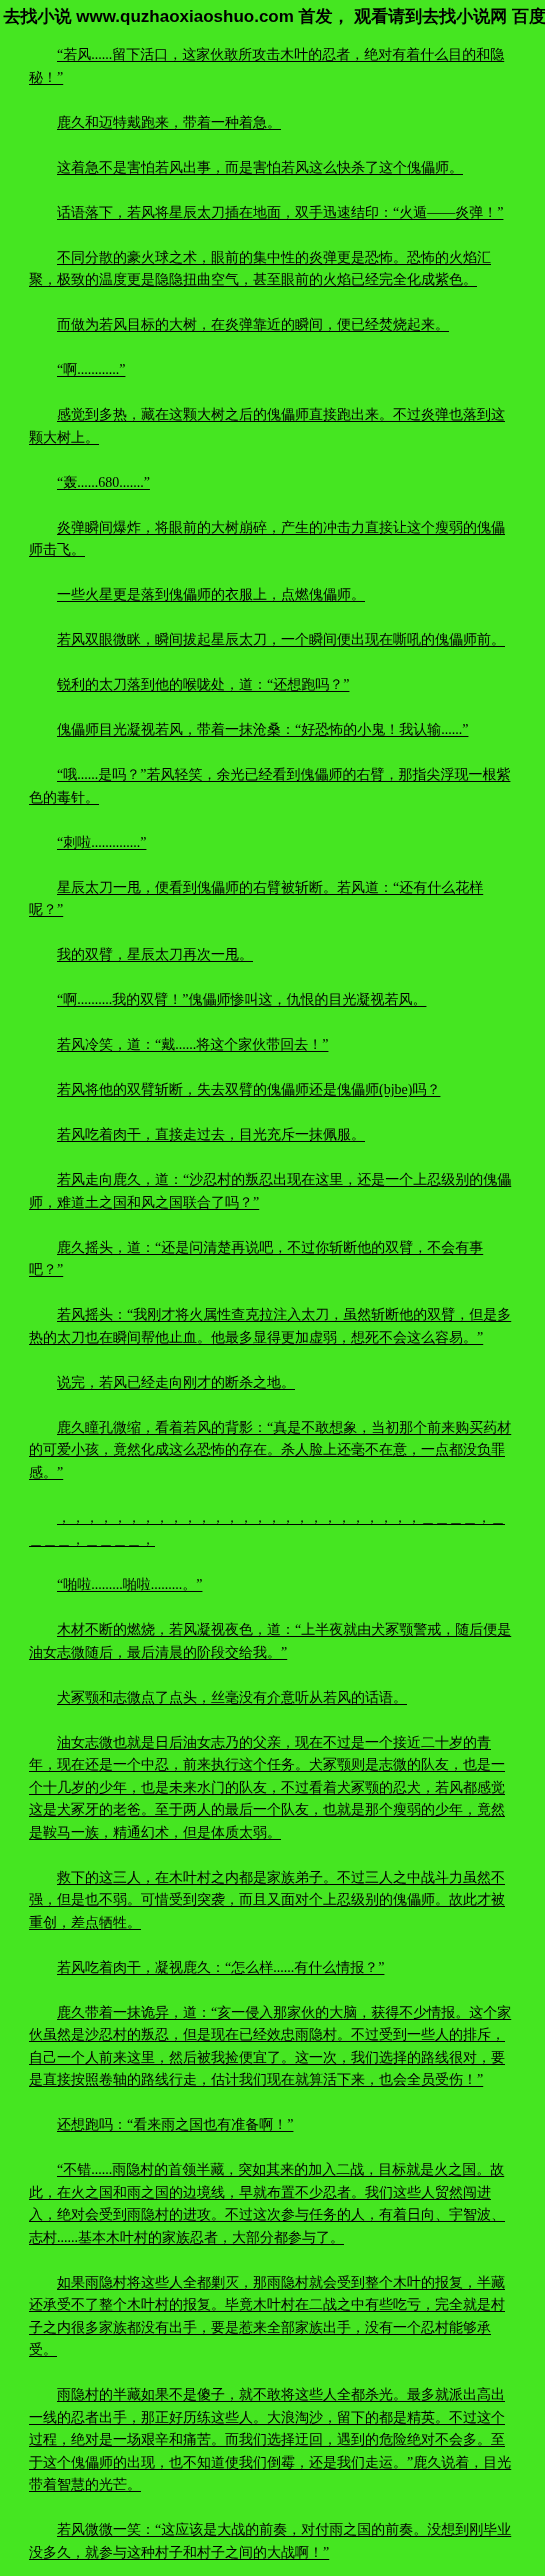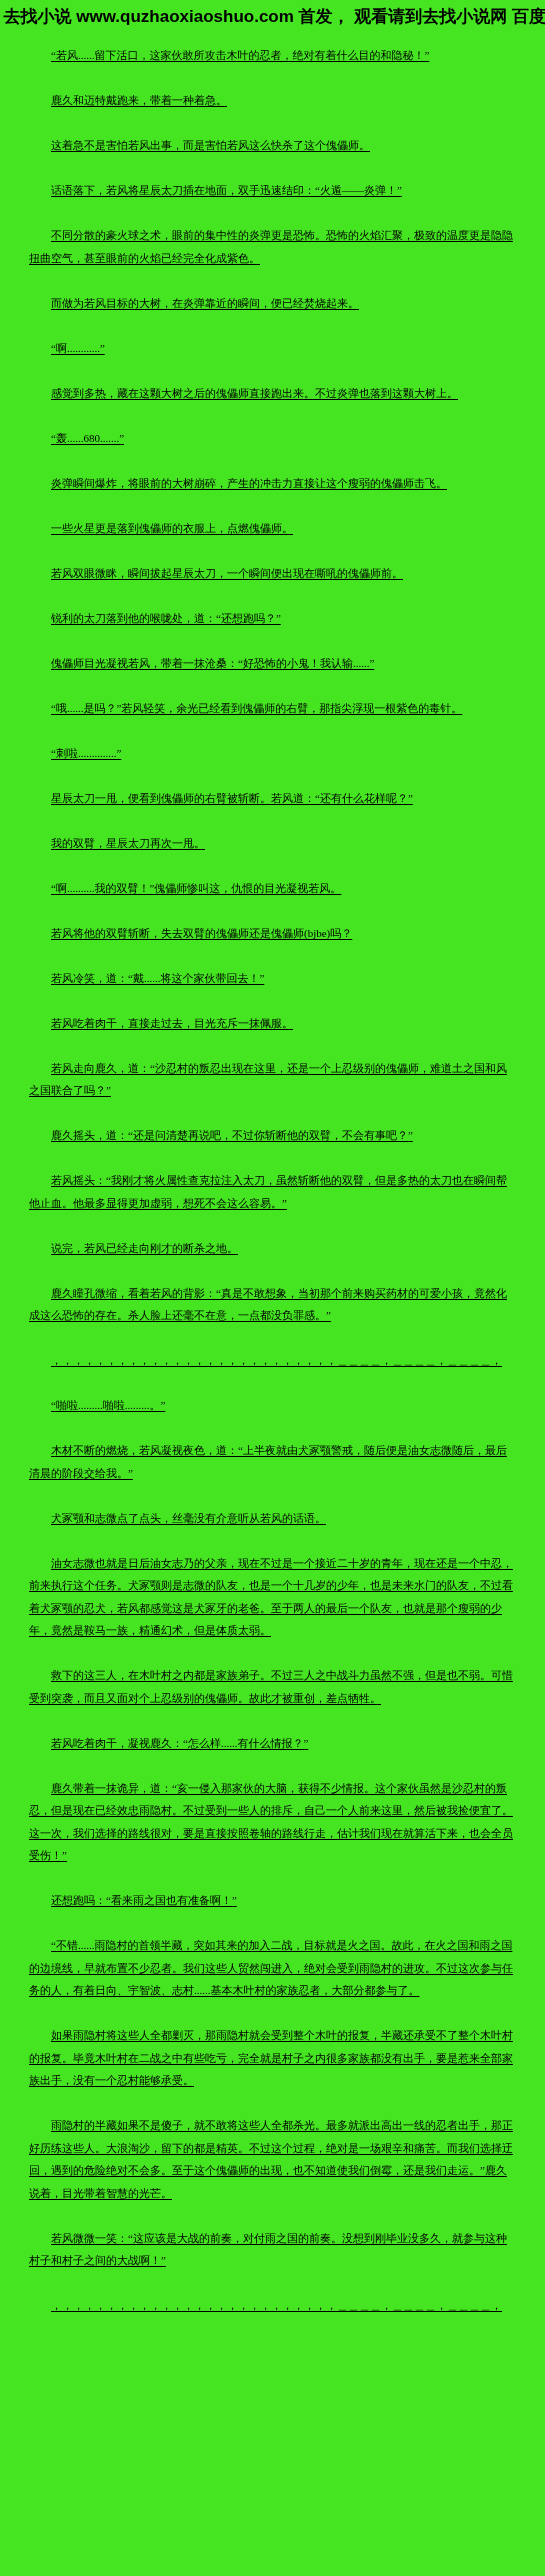--- a/index.html
+++ b/index.html
@@ -24,21 +24,21 @@
     padding: 9.4px 1.5px 0 3.6px;
     white-space: nowrap;
     text-align: center;
   }
   .content {
     padding: 19px 28px 22px 29px;
   }
   .content p {
     font-family: "Liberation Serif", "DejaVu Serif", serif;
     font-weight: 400;
-    font-size: 11px;
+    font-size: 14px;
     line-height: 22.5px;
     color: #000;
     margin: 0 0 22.5px 0;
     text-indent: 2em;
     text-decoration: underline;
     text-underline-offset: 2.2px;
     word-break: break-all;
   }
   .content p:last-child {
     margin-bottom: 0;
@@ -62,22 +62,22 @@
       <p>炎弹瞬间爆炸，将眼前的大树崩碎，产生的冲击力直接让这个瘦弱的傀儡师击飞。</p>
       <p>一些火星更是落到傀儡师的衣服上，点燃傀儡师。</p>
       <p>若风双眼微眯，瞬间拔起星辰太刀，一个瞬间便出现在嘶吼的傀儡师前。</p>
       <p>锐利的太刀落到他的喉咙处，道：“还想跑吗？”</p>
       <p>傀儡师目光凝视若风，带着一抹沧桑：“好恐怖的小鬼！我认输......”</p>
       <p>“哦......是吗？”若风轻笑，余光已经看到傀儡师的右臂，那指尖浮现一根紫色的毒针。</p>
       <p>“刺啦..............”</p>
       <p>星辰太刀一甩，便看到傀儡师的右臂被斩断。若风道：“还有什么花样呢？”</p>
       <p>我的双臂，星辰太刀再次一甩。</p>
       <p>“啊..........我的双臂！”傀儡师惨叫这，仇恨的目光凝视若风。</p>
+      <p>若风冷笑，道：“戴......将这个家伙带回去！”</p>
       <p>若风将他的双臂斩断，失去双臂的傀儡师还是傀儡师(bjbe)吗？</p>
-      <p>若风冷笑，道：“戴......将这个家伙带回去！”</p>
       <p>若风吃着肉干，直接走过去，目光充斥一抹佩服。</p>
       <p>若风走向鹿久，道：“沙忍村的叛忍出现在这里，还是一个上忍级别的傀儡师，难道土之国和风之国联合了吗？”</p>
       <p>鹿久摇头，道：“还是问清楚再说吧，不过你斩断他的双臂，不会有事吧？”</p>
       <p>若风摇头：“我刚才将火属性查克拉注入太刀，虽然斩断他的双臂，但是多热的太刀也在瞬间帮他止血。他最多显得更加虚弱，想死不会这么容易。”</p>
       <p>说完，若风已经走向刚才的断杀之地。</p>
       <p>鹿久瞳孔微缩，看着若风的背影：“真是不敢想象，当初那个前来购买药材的可爱小孩，竟然化成这么恐怖的存在。杀人脸上还毫不在意，一点都没负罪感。”</p>
       <p>，，，，，，，，，，，，，，，，，，，，，，，，，，＿＿＿＿，＿＿＿＿，＿＿＿＿，</p>
       <p>“啪啦.........啪啦.........。”</p>
       <p>木材不断的燃烧，若风凝视夜色，道：“上半夜就由犬冢颚警戒，随后便是油女志微随后，最后清晨的阶段交给我。”</p>
       <p>犬冢颚和志微点了点头，丝毫没有介意听从若风的话语。</p>

